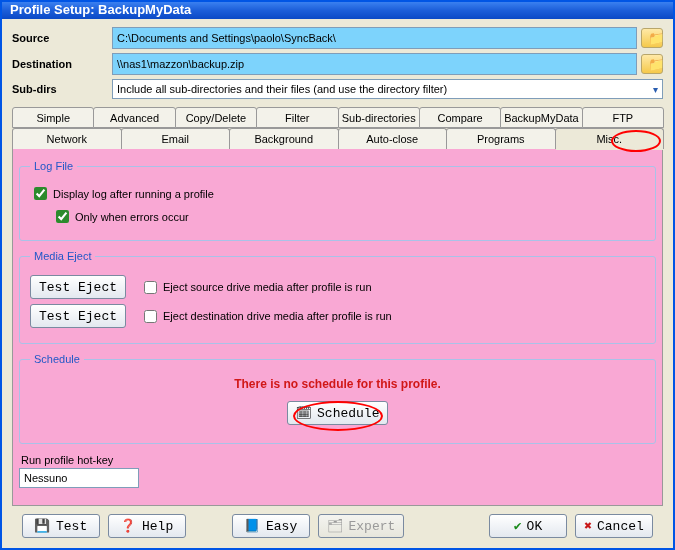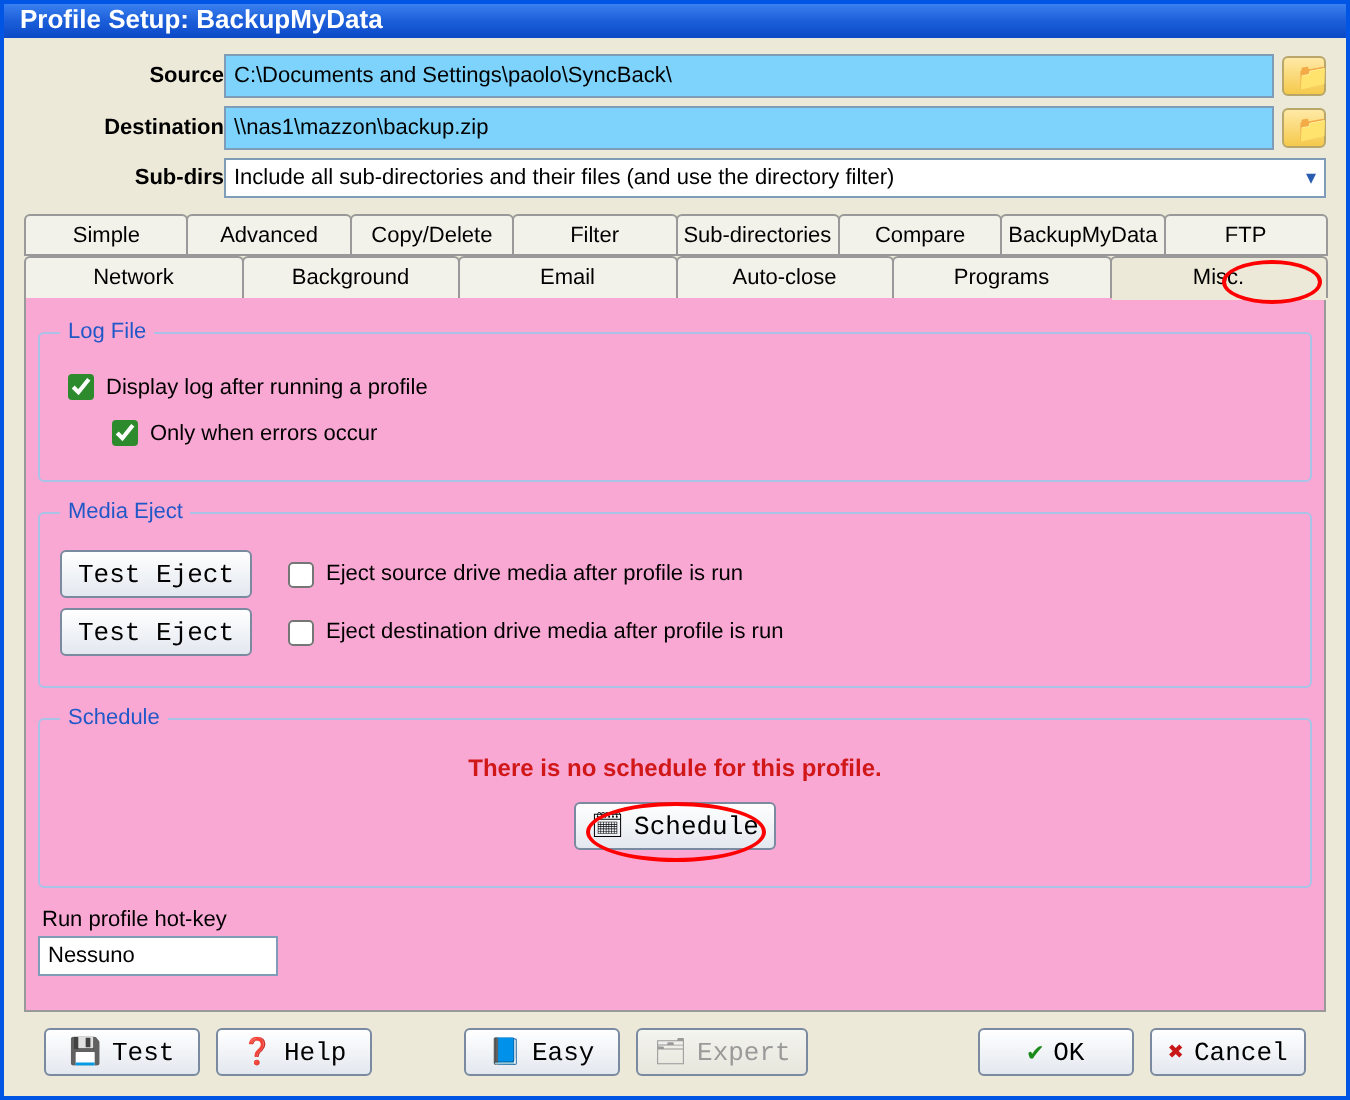--- a/index.html
+++ b/index.html
@@ -13,21 +13,21 @@
     display: flex; flex-direction: column;
   }
   .titlebar {
     background: linear-gradient(to bottom, #3a80f0 0%, #1c5ed9 50%, #0b49c6 100%);
     color: #fff; font-weight: bold;
     height: 17px; display:flex; align-items:flex-start;
     padding: 0 8px; font-size: 13px;
   }
   .content { padding: 6px 10px 2px 10px; flex:1; display:flex; flex-direction:column; background:#ECE9D8; }
   .form-row { display:flex; align-items:center; margin:2px 0; }
-  .form-row label { width: 100px; font-weight:bold; color:#000;text-align:right; }
+  .form-row label { width: 100px; font-weight:bold; color:#000; }
   .form-row .tinput {
     flex:1; height:22px; border:1px solid #7F9DB9; background:#7dd3fc;
     padding:2px 4px; font-size:11px; font-family:inherit;
   }
   .folder-btn {
     width:22px; height:20px; margin-left:4px; border:1px solid #b8a66b;
     background: linear-gradient(to bottom,#ffe9a6,#f5c94b);
     border-radius:3px; cursor:pointer;
   }
   .select {
@@ -132,22 +132,22 @@
         <div class="tab">Copy/Delete</div>
         <div class="tab">Filter</div>
         <div class="tab">Sub-directories</div>
         <div class="tab">Compare Options</div>
         <div class="tab">BackupMyData</div>
         <div class="tab">FTP</div>
       </div>
     <div class="tabrow rel" id="tabrow2">
 
     <div class="tab">Network</div>
+        <div class="tab">Email</div>
         <div class="tab">Background</div>
-        <div class="tab">Email</div>
         <div class="tab">Auto-close</div>
         <div class="tab">Programs</div>
         <div class="tab active">Misc.</div>
         <div class="annot annot1"></div>
       </div>
   </div>
 
   <div class="panel">
 
     <fieldset>

